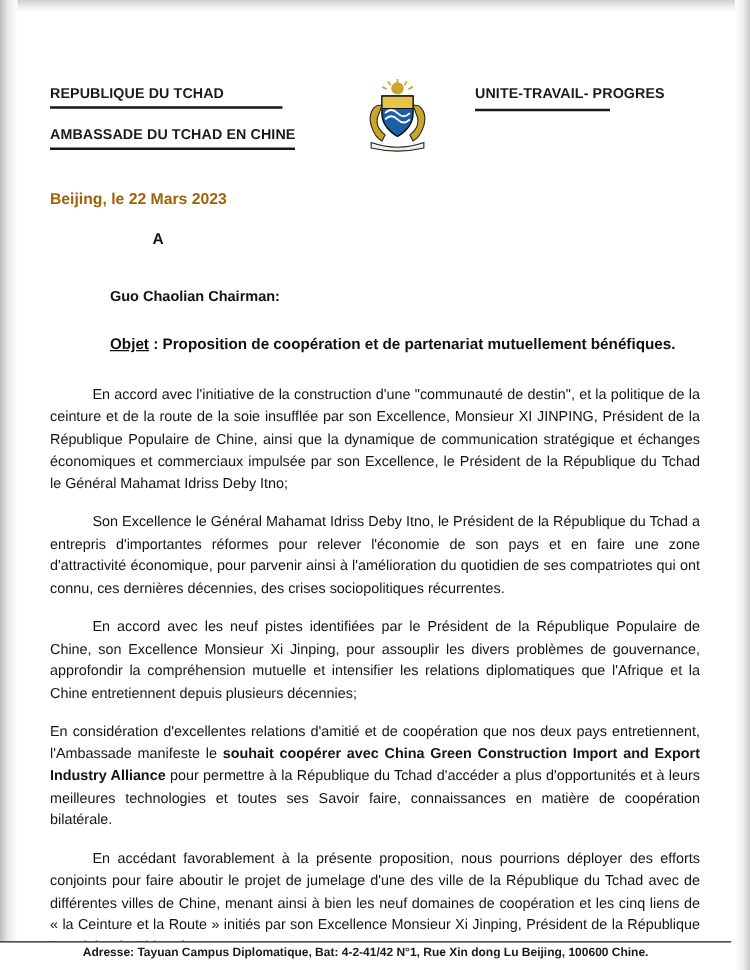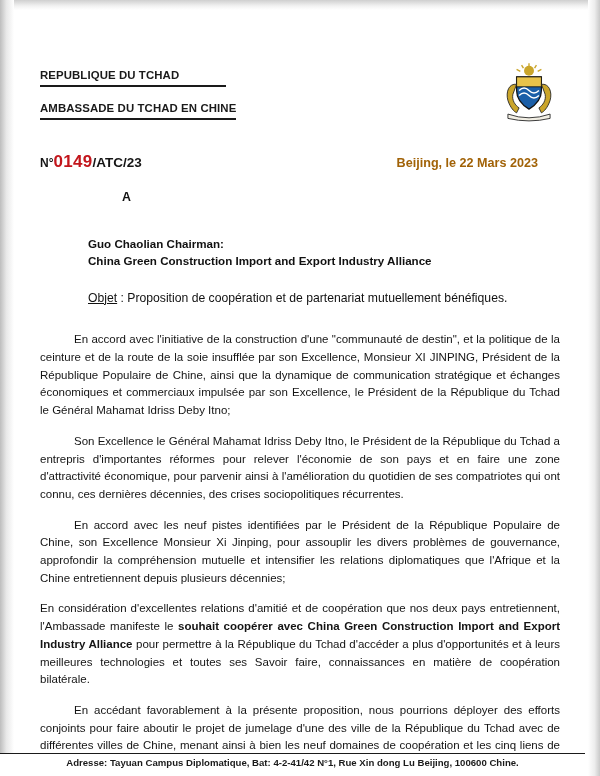--- a/index.html
+++ b/index.html
@@ -128,21 +128,21 @@
     margin-left: 48px;
     font-size: 11.6px;
     font-weight: bold;
     line-height: 1.45;
   }
 
   .objet {
     margin-top: 20px;
     margin-left: 48px;
     font-size: 12.2px;
-    font-weight: normal;
+    font-weight: bold;
     line-height: 1.45;
     max-width: 470px;
   }
   .objet .u {
     text-decoration: underline;
   }
 
   
   .body {
     margin-top: 24px;
@@ -215,34 +215,34 @@
           <path d="M34 46 q8 -8 16 0 q8 8 16 0" stroke="#fff" stroke-width="2.4" fill="none"></path>
           <path d="M34 54 q8 -8 16 0 q8 8 16 0" stroke="#fff" stroke-width="2.4" fill="none"></path>
 
           <path d="M30 36 C18 34 12 48 16 62 C20 74 26 80 30 82 L34 74 C28 70 22 62 24 52 Z" fill="#caa52a" stroke="#222" stroke-width="1.4"></path>
           <path d="M70 36 C82 34 88 48 84 62 C80 74 74 80 70 82 L66 74 C72 70 78 62 76 52 Z" fill="#caa52a" stroke="#222" stroke-width="1.4"></path>
 
           <path d="M16 84 Q50 96 84 84 L84 91 Q50 99 16 91 Z" fill="#f2efe4" stroke="#222" stroke-width="1.4"></path>
         </svg>
       </div>
 
+      <div class="lh-right">
+        <div class="lh-right-line">UNITE-TRAVAIL- PROGRES</div>
+        <div class="rule r1"></div>
+      </div>
     </div>
 
     <div class="refrow">
-      <div class="ref">
-        <span class="small">N°</span><span class="num">0149</span><span>/ATC/23</span>
-      </div>
       <div class="place">Beijing, le 22 Mars 2023</div>
     </div>
 
     <div class="a-line">A</div>
 
     <div class="addressee">
       <div>Guo Chaolian Chairman:</div>
-      <div>China Green Construction Import and Export Industry Alliance</div>
     </div>
 
     <div class="objet">
       <span class="u">Objet</span><span> : Proposition de coopération et de partenariat mutuellement bénéfiques.</span>
     </div>
 
     <div class="body">
       <p>En accord avec l'initiative de la construction d'une "communauté de destin", et la politique de la ceinture et de la route de la soie insufflée par son Excellence, Monsieur XI JINPING, Président de la République Populaire de Chine, ainsi que la dynamique de communication stratégique et échanges économiques et commerciaux impulsée par son Excellence, le Président de la République du Tchad le Général Mahamat Idriss Deby Itno;</p>
       <p>Son Excellence le Général Mahamat Idriss Deby Itno, le Président de la République du Tchad a entrepris d'importantes réformes pour relever l'économie de son pays et en faire une zone d'attractivité économique, pour parvenir ainsi à l'amélioration du quotidien de ses compatriotes qui ont connu, ces dernières décennies, des crises sociopolitiques récurrentes.</p>
       <p>En accord avec les neuf pistes identifiées par le Président de la République Populaire de Chine, son Excellence Monsieur Xi Jinping, pour assouplir les divers problèmes de gouvernance, approfondir la compréhension mutuelle et intensifier les relations diplomatiques que l'Afrique et la Chine entretiennent depuis plusieurs décennies;</p>

